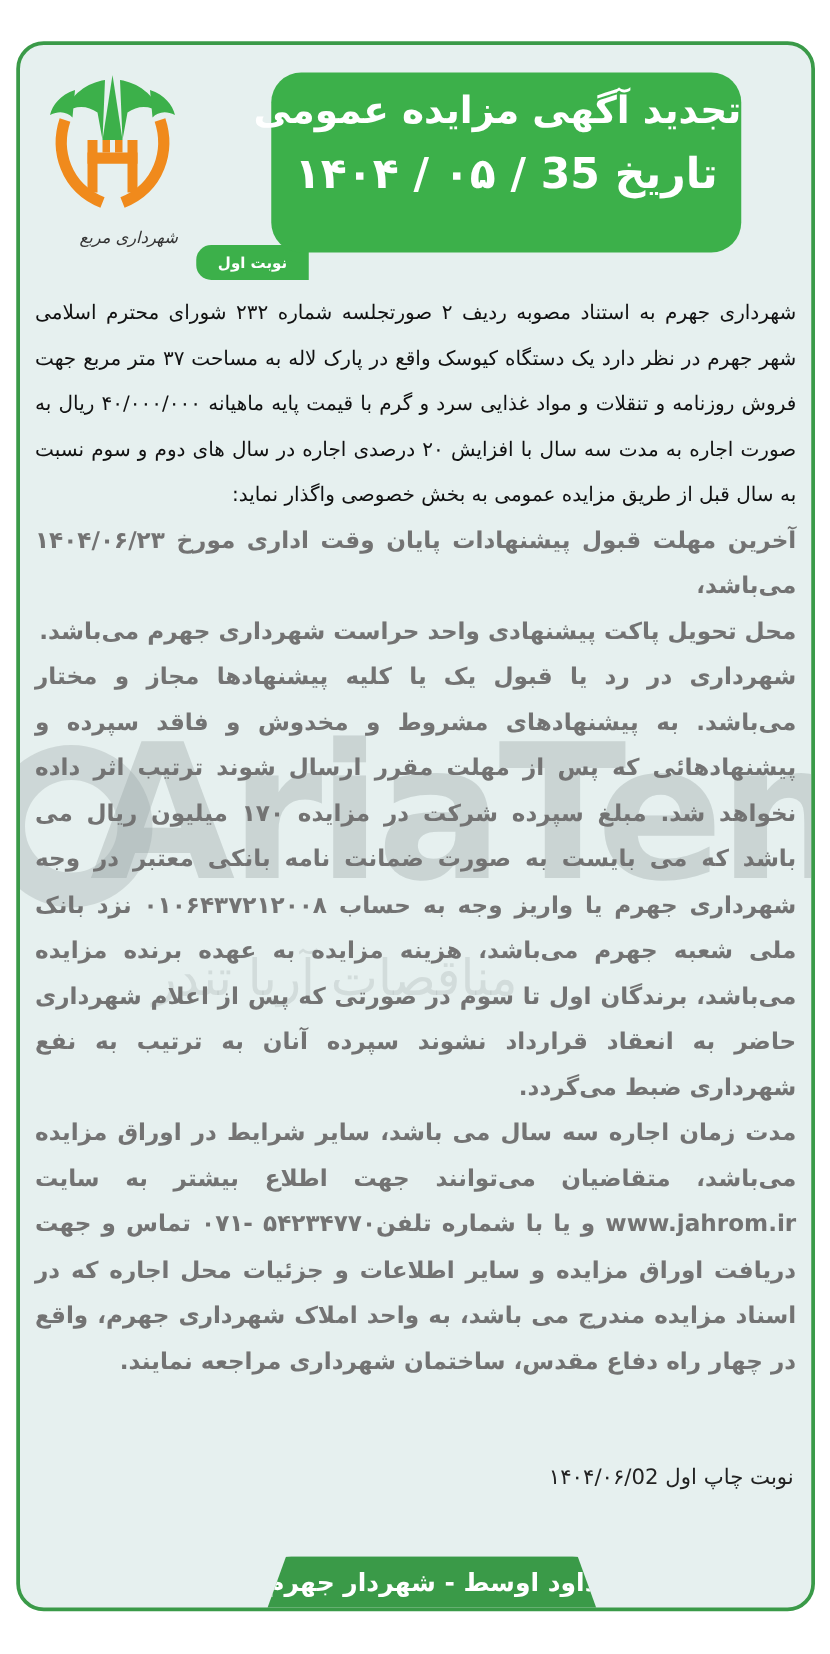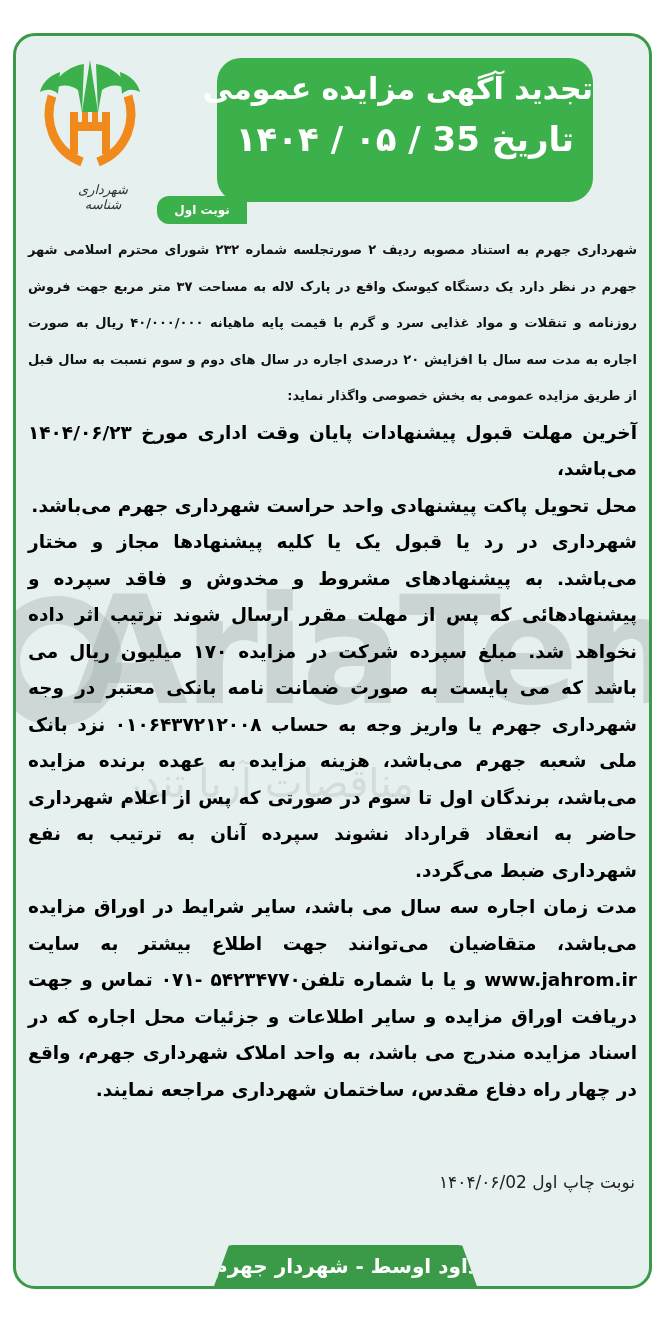--- a/index.html
+++ b/index.html
@@ -136,26 +136,26 @@
       direction: rtl;
       text-align: justify;
       text-align-last: right;
       color: #111;
     }
     .body-text p {
       font-size: 19px;
       line-height: 36.5px;
     }
     .body-text .bold-para {
-      font-weight: bold;
-      font-size: 13px;
+      font-weight: normal;
+      font-size: 16px;
     }
     .body-text .regular-para {
       font-weight: bold;
-      color: #000000;
+      color: #737373;
       font-size: 18.5px;
     }
     .print-info {
       position: absolute;
       right: 14px;
       top: 1128px;
       z-index: 1;
       direction: rtl;
       font-size: 17px;
       color: #222;
@@ -215,21 +215,21 @@
 
         <path d="M22 46 C14 70 22 100 52 112" stroke="#f08a1c" stroke-width="9" fill="none"></path>
         <path d="M98 46 C106 70 98 100 68 112" stroke="#f08a1c" stroke-width="9" fill="none"></path>
 
         <rect x="40" y="62" width="8" height="42" fill="#f08a1c"></rect>
         <rect x="72" y="62" width="8" height="42" fill="#f08a1c"></rect>
         <rect x="40" y="72" width="40" height="9" fill="#f08a1c"></rect>
         <rect x="52" y="62" width="6" height="10" fill="#f08a1c"></rect>
         <rect x="62" y="62" width="6" height="10" fill="#f08a1c"></rect>
       </svg>
-      <div class="logo-caption">شهرداری شناسه</div>
+      <div class="logo-caption">شهرداری مربع</div>
     </div>
 
     <div class="round-badge">نوبت اول</div>
 
     <div class="header-box">
       <div class="h-line">تجدید آگهی مزایده عمومی</div>
       <div class="h-line big">تاریخ 35 / ۰۵ / ۱۴۰۴</div>
     </div>
 
     <div class="body-text">

